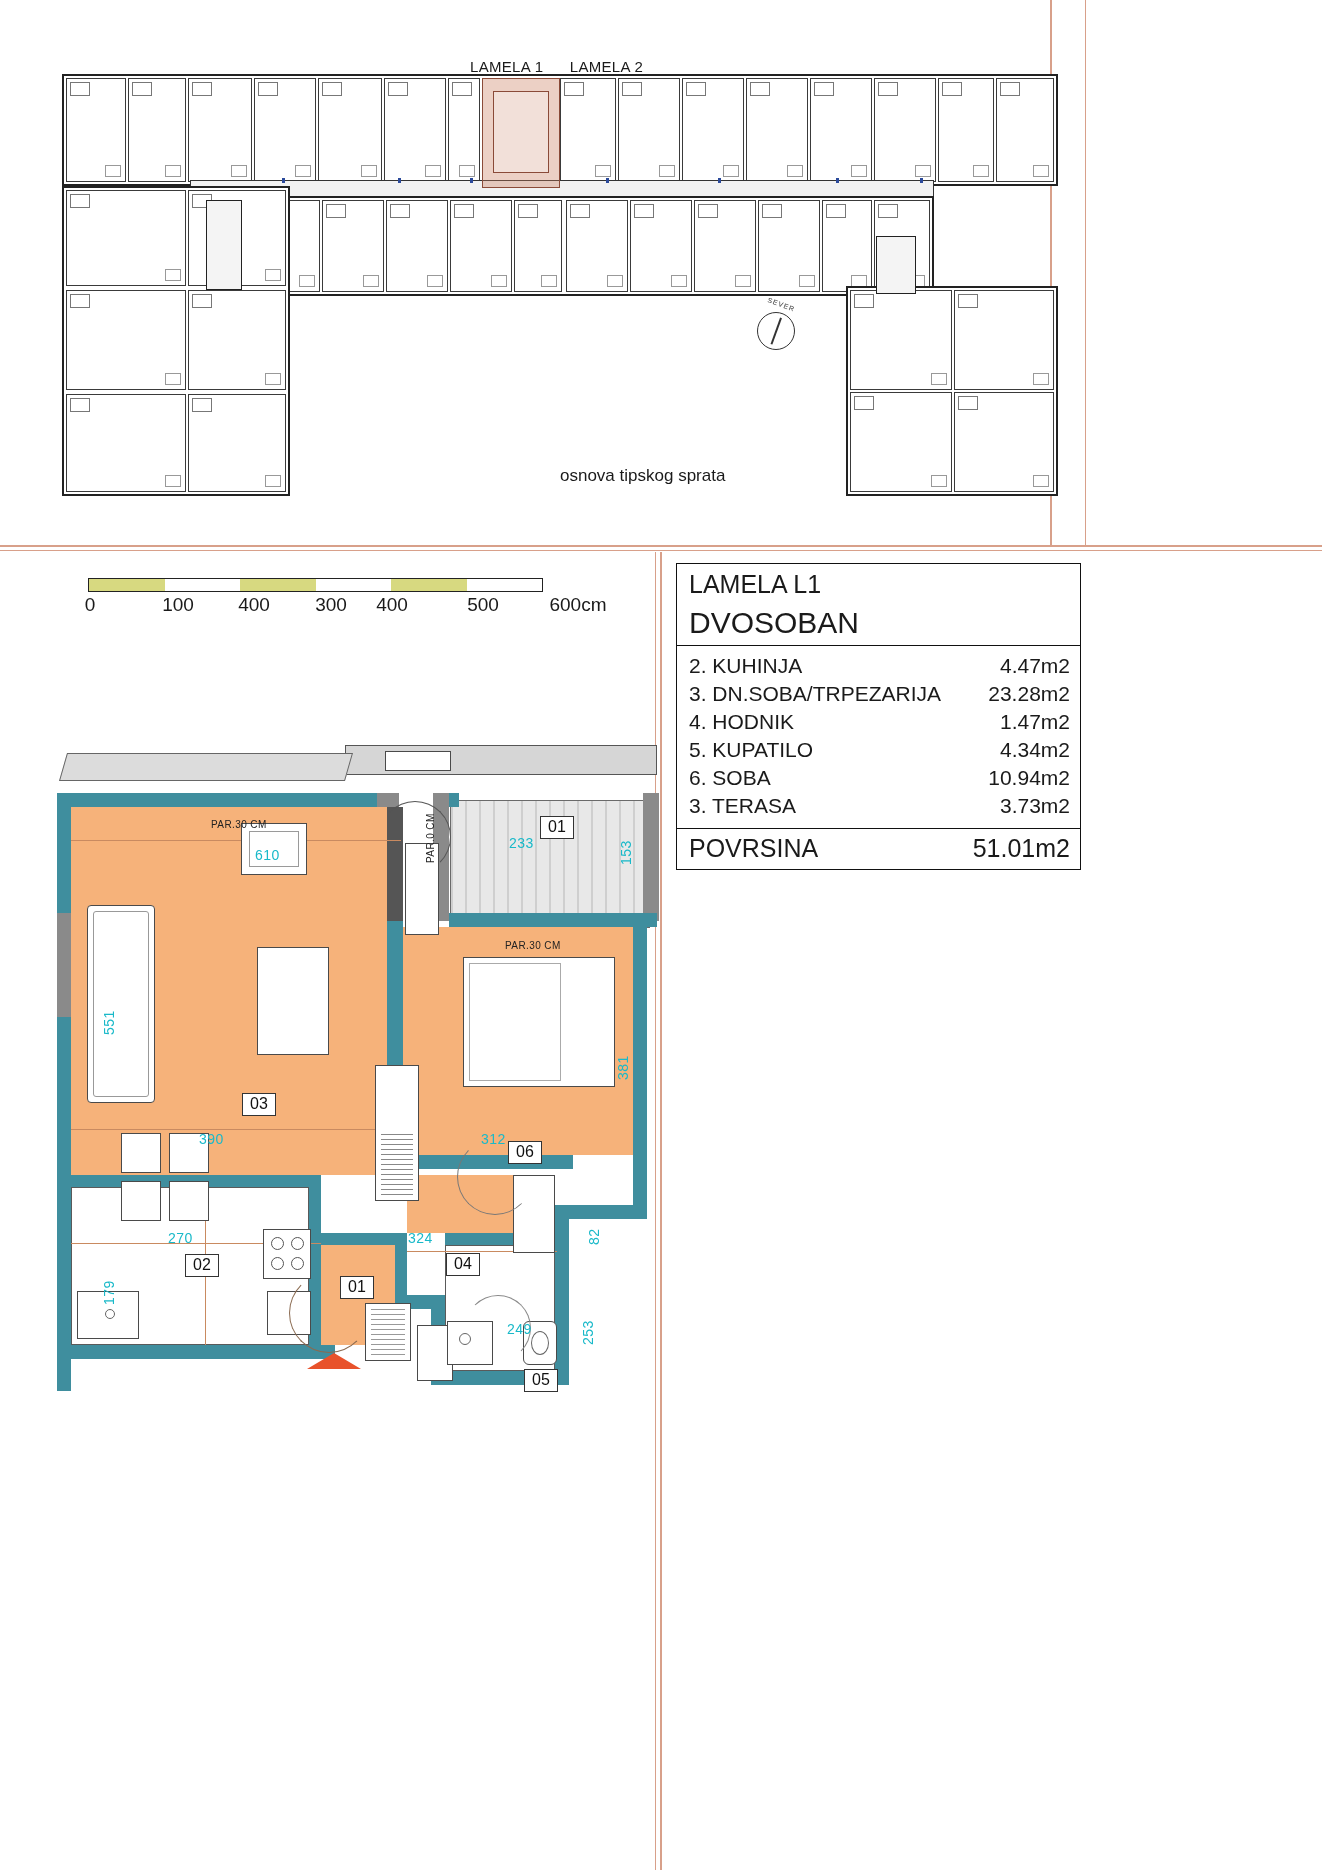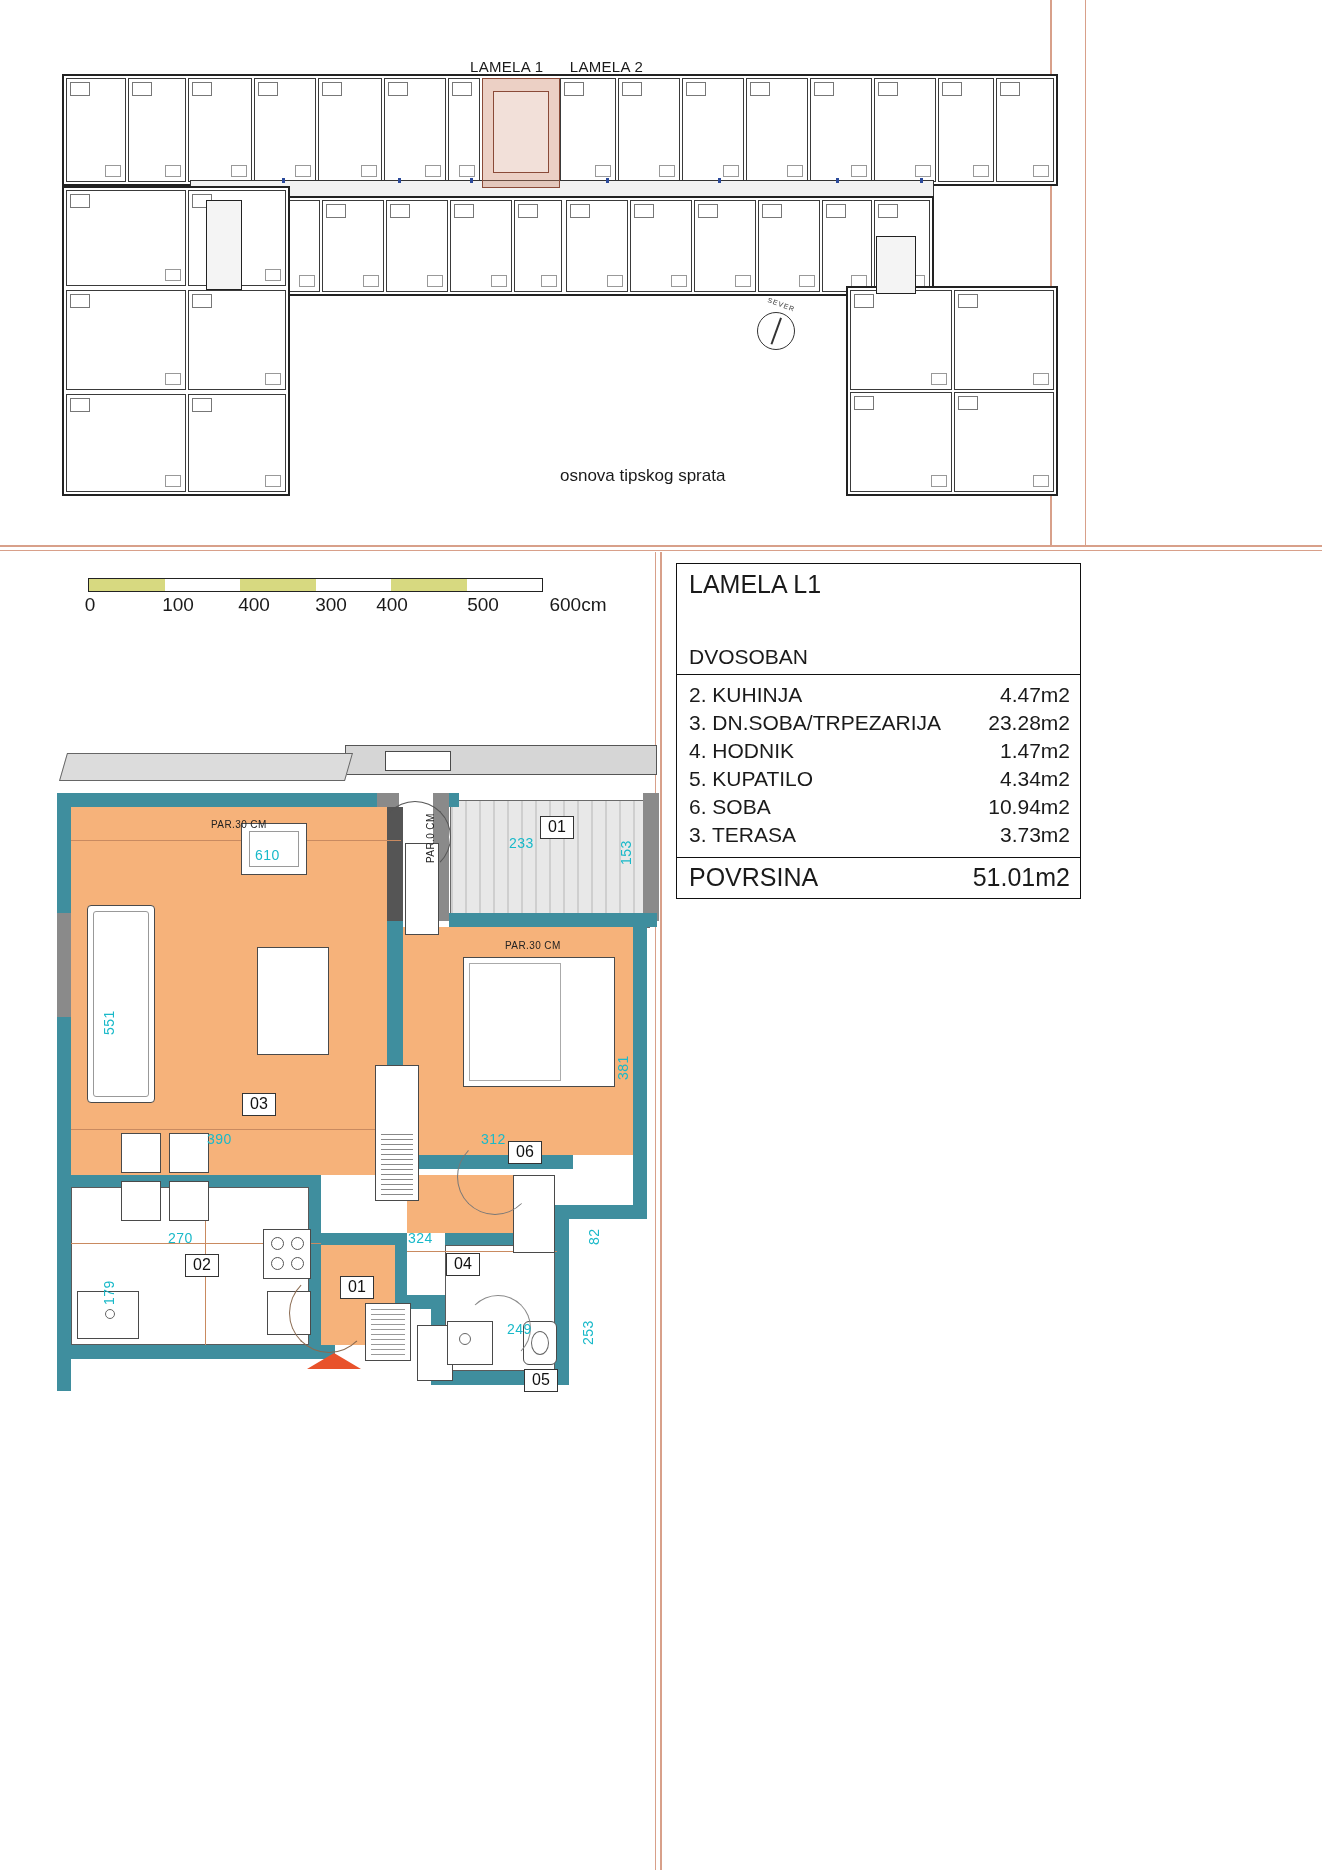--- a/index.html
+++ b/index.html
@@ -176,21 +176,21 @@
     width: 405px;
     border: 1.5px solid #111;
     box-sizing: border-box;
     background: #fff;
   }
   .lg-row {
     padding: 3px 10px 4px 12px;
     font-size: 22px;
   }
   .lg-title { font-size: 25px; padding-top: 6px; }
-  .lg-sub { font-size: 21px; padding-bottom: 5px; border-bottom: 1.5px solid #111; margin-top: 39px; }
+  .lg-sub { font-size: 30px; padding-bottom: 5px; border-bottom: 1.5px solid #111; }
   .lg-items { padding: 6px 10px 8px 12px; }
   .lg-item {
     display: flex;
     justify-content: space-between;
     font-size: 21px;
     line-height: 1.33;
     white-space: nowrap;
   }
   .lg-item .nm { padding-right: 12px; }
   .lg-item:first-child .nm { font-size: 21px; }
@@ -527,21 +527,21 @@
     <div class="roomnum" style="left:207px; top:358px;">03</div>
     <div class="roomnum" style="left:411px; top:518px;">04</div>
     <div class="roomnum" style="left:489px; top:634px;">05</div>
     <div class="roomnum" style="left:473px; top:406px;">06</div>
     <div class="roomnum" style="left:505px; top:81px;">01</div>
 
     <div class="dim" style="left:220px; top:112px;">610</div>
     <div class="dim" style="left:474px; top:100px;">233</div>
     <div class="dim vert" style="left:583px; top:130px;">153</div>
     <div class="dim vert" style="left:66px; top:300px;">551</div>
-    <div class="dim" style="left:172px; top:396px;">390</div>
+    <div class="dim" style="left:164px; top:396px;">390</div>
     <div class="dim vert" style="left:580px; top:345px;">381</div>
     <div class="dim" style="left:446px; top:396px;">312</div>
     <div class="dim" style="left:133px; top:495px;">270</div>
     <div class="dim vert" style="left:66px; top:570px;">179</div>
     <div class="dim" style="left:373px; top:495px;">324</div>
     <div class="dim vert" style="left:551px; top:510px;">82</div>
     <div class="dim" style="left:472px; top:586px;">249</div>
     <div class="dim vert" style="left:545px; top:610px;">253</div>
 
     <div class="note" style="left:176px; top:84px;">PAR.30 CM</div>

